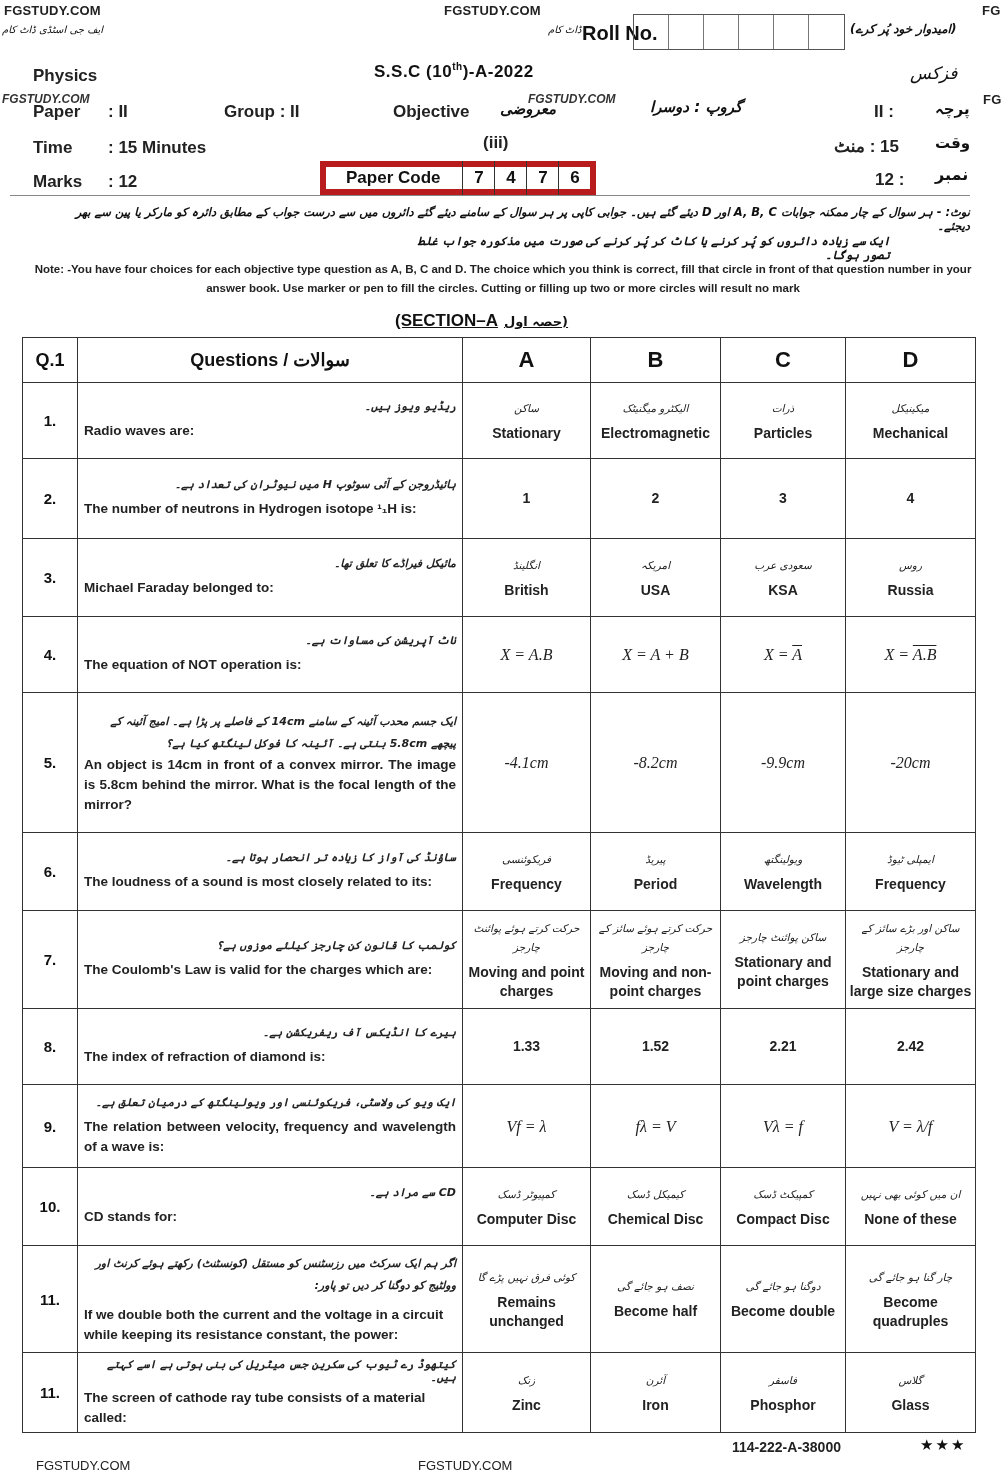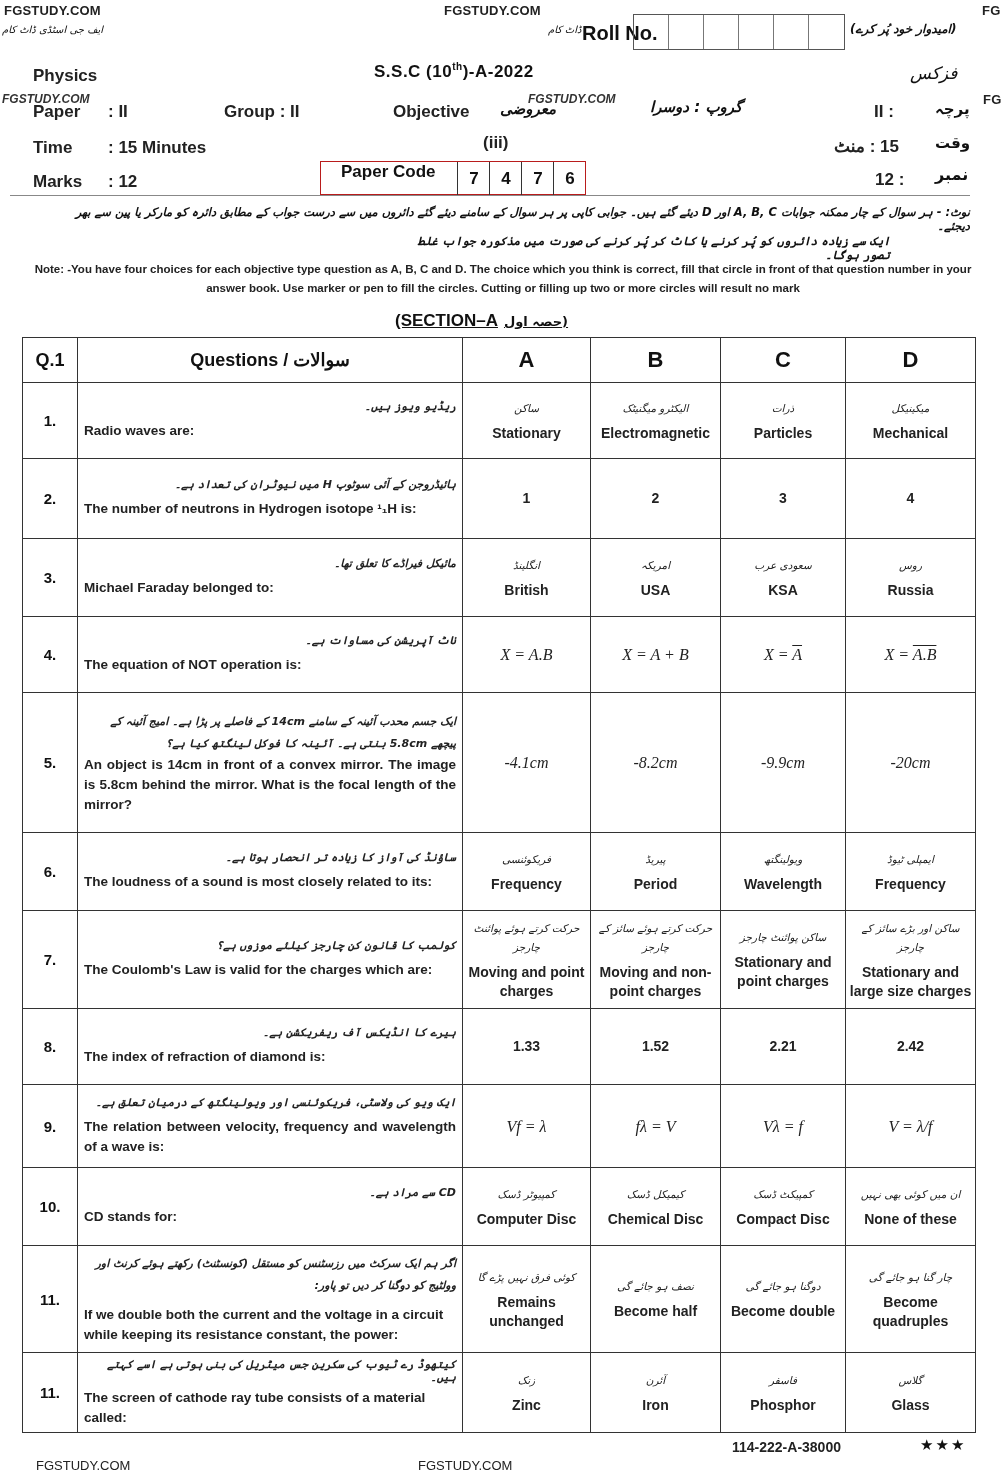--- a/index.html
+++ b/index.html
@@ -7,21 +7,21 @@
   body { position: relative; font-family: "Liberation Sans", sans-serif; color: #111; }
   .abs { position: absolute; }
   .wm { font-family: "Liberation Sans", sans-serif; font-size: 13px; color: #222; letter-spacing: 0.2px; }
   .wm-i { font-style: italic; font-weight: bold; font-size: 12px; color: #333; }
   .urdu { font-family: "DejaVu Sans", sans-serif; direction: rtl; color: #111; }
   .hdr-lbl { font-size: 17px; font-weight: bold; color: #222; }
   .title { font-size: 17px; font-weight: 900; letter-spacing: 0.5px; }
   .rollbox { position: absolute; top: 14px; left: 633px; height: 36px; display: flex; border: 1px solid #555; }
   .rollbox div { width: 35px; height: 100%; border-right: 1px solid #777; }
   .rollbox div:last-child { border-right: none; }
-  .codebox { position: absolute; top: 161px; left: 320px; height: 34px; border: 1px solid #b91c1c; display: flex; }
+  .codebox { position: absolute; top: 161px; left: 320px; height: 34px; border: 6px solid #b91c1c; display: flex; align-items: center; }
   .codebox .lbl { font-size: 17px; font-weight: bold; padding: 0 22px 0 20px; }
   .codebox .digit { width: 32px; height: 34px; border-left: 1px solid #333; display: flex; align-items: center; justify-content: center; font-size: 17px; font-weight: bold; }
   .hr { position: absolute; height: 1px; background: #888; }
   .note-en { font-size: 11.5px; font-weight: bold; color: #222; text-align: center; line-height: 19px; }
   .section { font-size: 17px; font-weight: 900; text-decoration: underline; }
   table.q { position: absolute; top: 337px; left: 22px; width: 953px; border-collapse: collapse; table-layout: fixed; padding-left: 12px; }
   table.q td, table.q th { border: 1.5px solid #333; vertical-align: middle; }
   table.q th { height: 45px; font-size: 22px; font-weight: 900; text-align: center; }
   table.q th.qh { font-size: 18px; }
   table.q td.num { text-align: center; font-size: 15px; font-weight: bold; }

